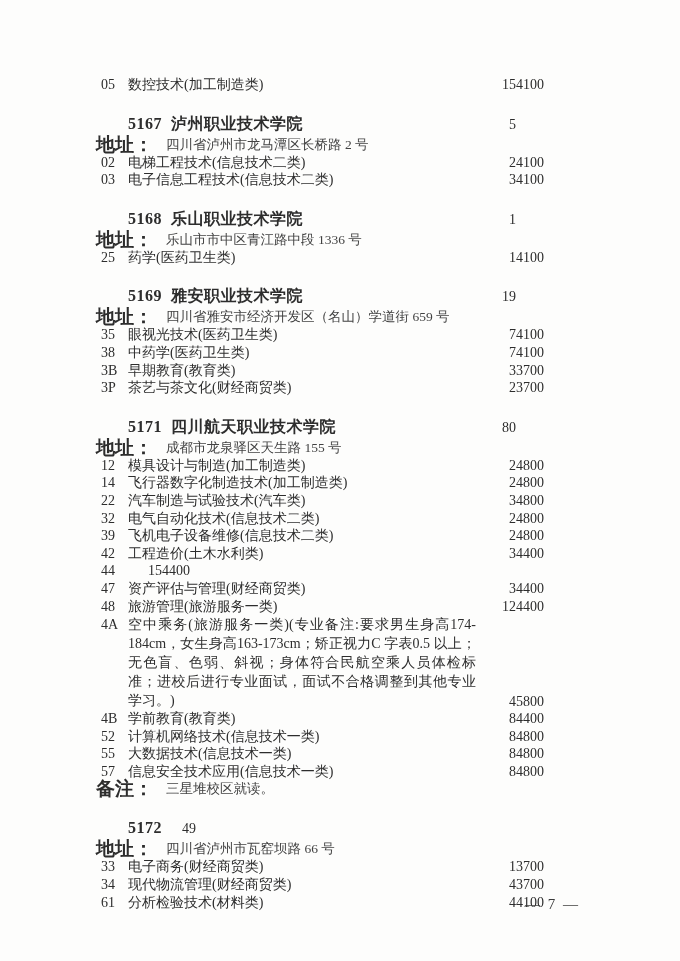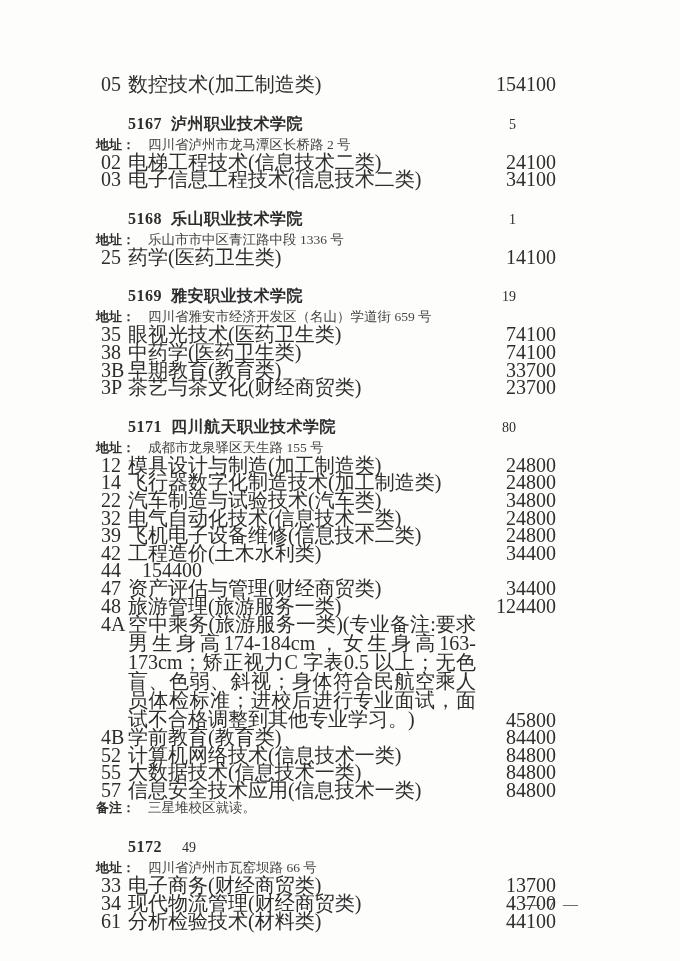--- a/index.html
+++ b/index.html
@@ -30,29 +30,29 @@
   .school .sname{font-family:"Liberation Sans","DejaVu Sans",sans-serif;margin-left:9px;flex:1;letter-spacing:.5px;}
   .school .scount{width:34px;flex:none;text-align:right;font-weight:400;font-size:14px;font-family:"Liberation Serif","DejaVu Serif",serif;}
   .school .sfee{width:46px;flex:none;}
 
   
   .addr,.remark{
     display:flex;font-size:13.5px;line-height:19px;color:#424242;
   }
   .addr .label,.remark .label{
     font-weight:700;color:#2d2d2d;flex:none;
-    font-family:"Liberation Sans","DejaVu Sans",sans-serif;font-size:13px;
+    font-family:"Liberation Sans","DejaVu Sans",sans-serif;font-size:19px;
   }
   .addr .text,.remark .text{margin-left:13px;}
   .remark{line-height:18px;}
 
   
   .row{
     display:flex;align-items:flex-start;
-    font-size:20px;line-height:17.6px;
+    font-size:14px;line-height:17.6px;
     padding-left:5px;
   }
   .row .code{width:27px;flex:none;}
   .row .name{flex:1;text-align:justify;padding-right:6px;}
   .row .count{width:34px;flex:none;text-align:right;align-self:flex-end;font-family:Liberation Serif, serif;}
   .row .fee{width:46px;flex:none;text-align:left;align-self:flex-end;}
   .row.multi .name,.row.multi .code{line-height:19px;}
 
   .footer{
     position:absolute;right:100px;bottom:48px;

